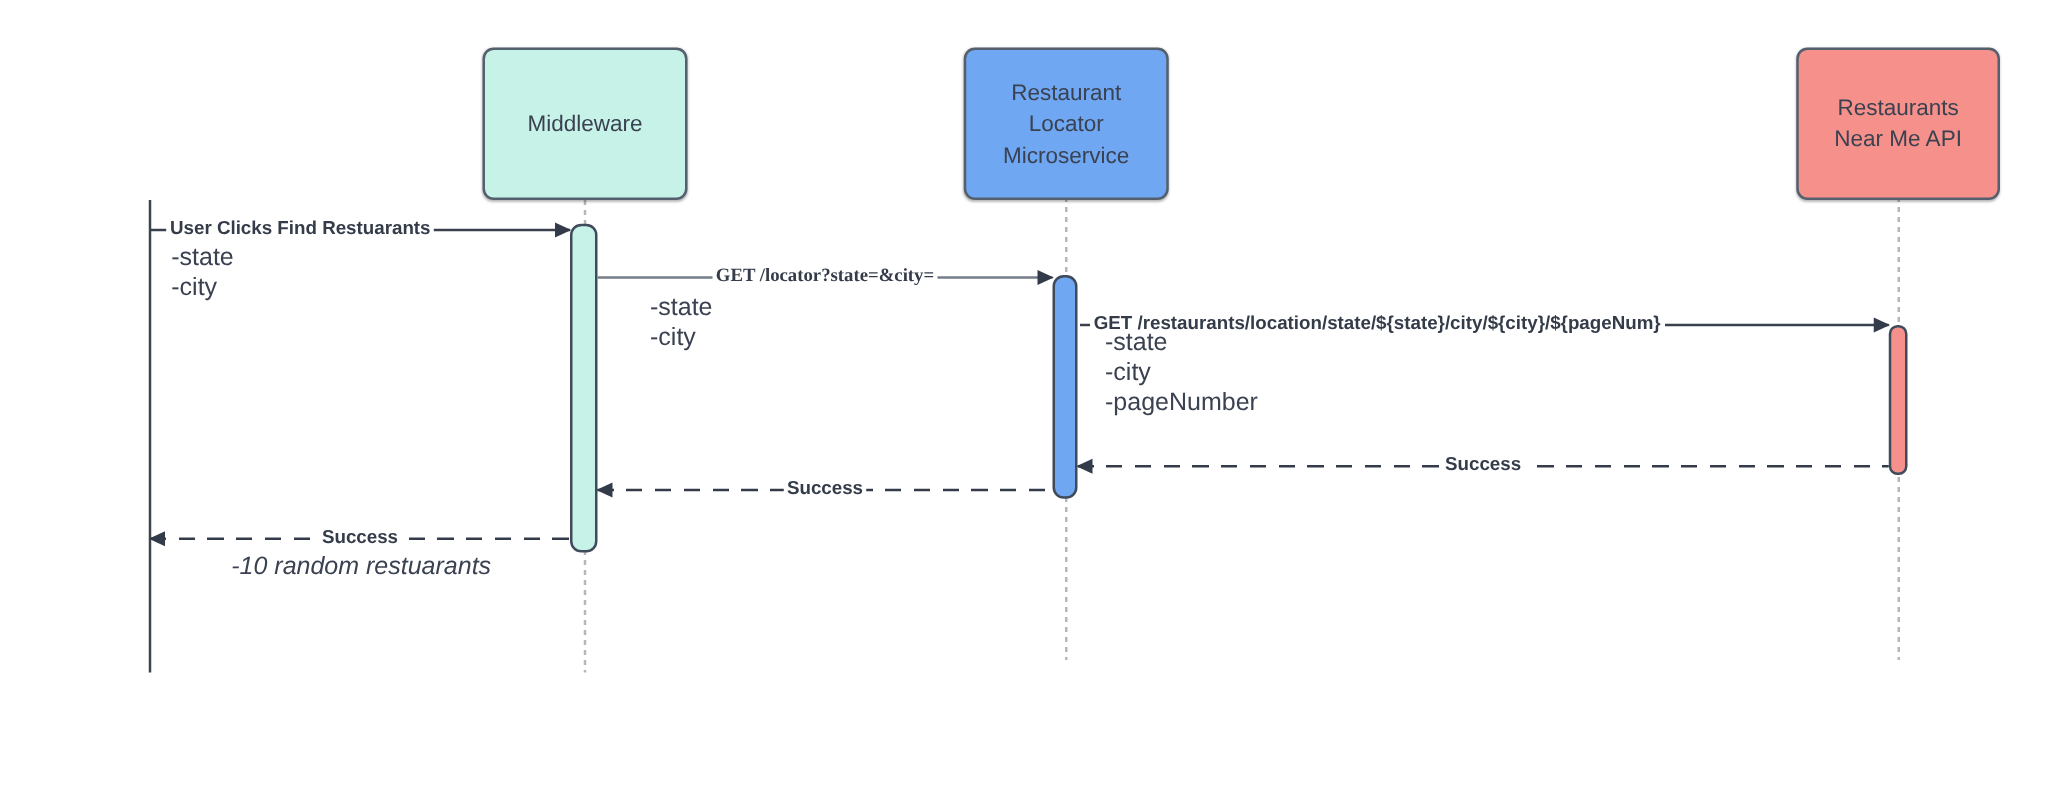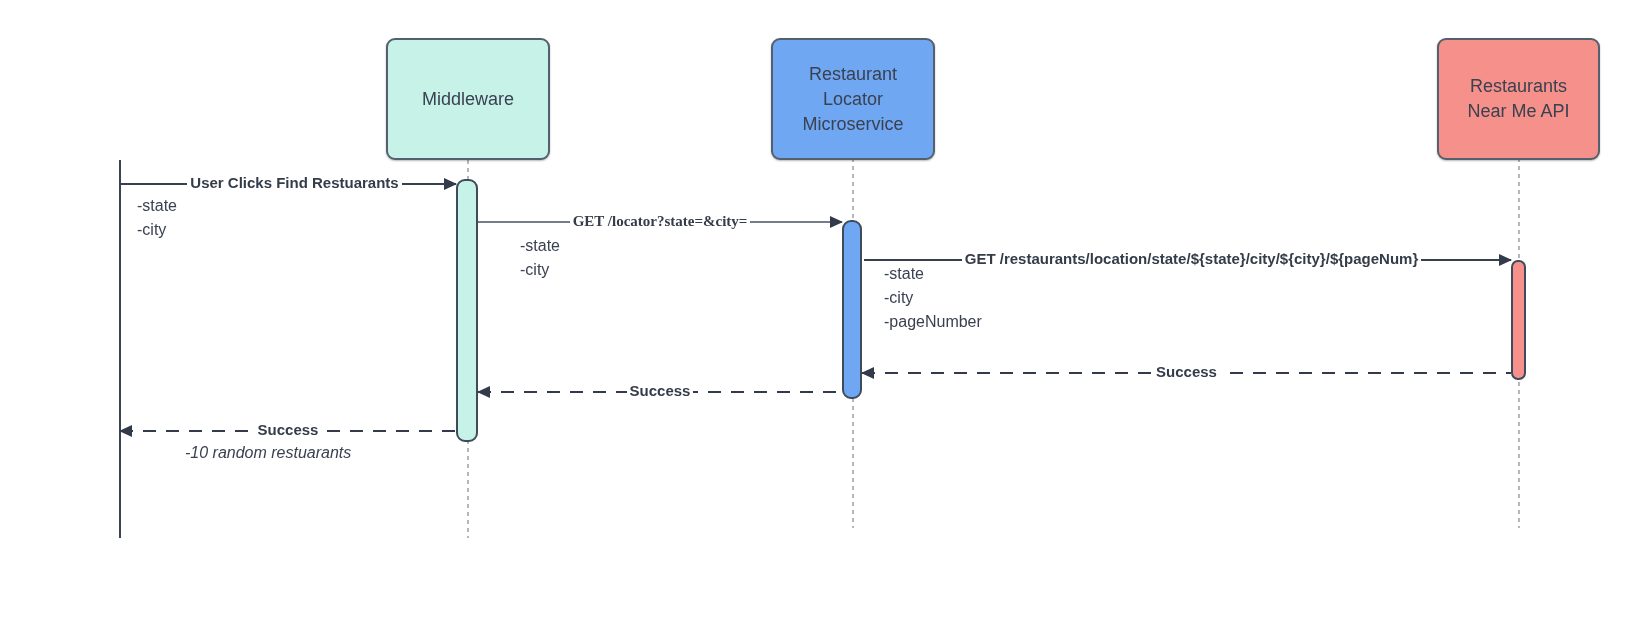--- a/index.html
+++ b/index.html
@@ -47,32 +47,32 @@
     background:repeating-linear-gradient(90deg,#333b4a 0 13px,transparent 13px 23px);
   }
   .ah{position:absolute;width:0;height:0;top:-5px;}
   .ah.right{right:-1px;border-top:6px solid transparent;border-bottom:6px solid transparent;border-left:13px solid #333b4a;}
   .ah.left{left:-1px;border-top:6px solid transparent;border-bottom:6px solid transparent;border-right:13px solid #333b4a;}
   .msg .caption{
     position:absolute;left:0;right:0;top:-10px;
     display:flex;justify-content:center;
     pointer-events:none;
   }
-  .msg .caption.start{justify-content:center;padding-left:13px;}
+  .msg .caption.start{justify-content:flex-start;padding-left:13px;}
   .msg .caption span{
     background:#ffffff;
     font-weight:bold;font-size:15px;line-height:20px;
     color:#343c4a;
     padding:0 3px;
     white-space:nowrap;
   }
   
   .note{
     position:absolute;
-    font-size:16px;line-height:24px;
+    font-size:20px;line-height:24px;
     color:#3a4150;
     white-space:nowrap;
   }
   .note.wrap{white-space:normal;}
 </style>
 </head>
 <body>
 
 <div id="stage">
 

